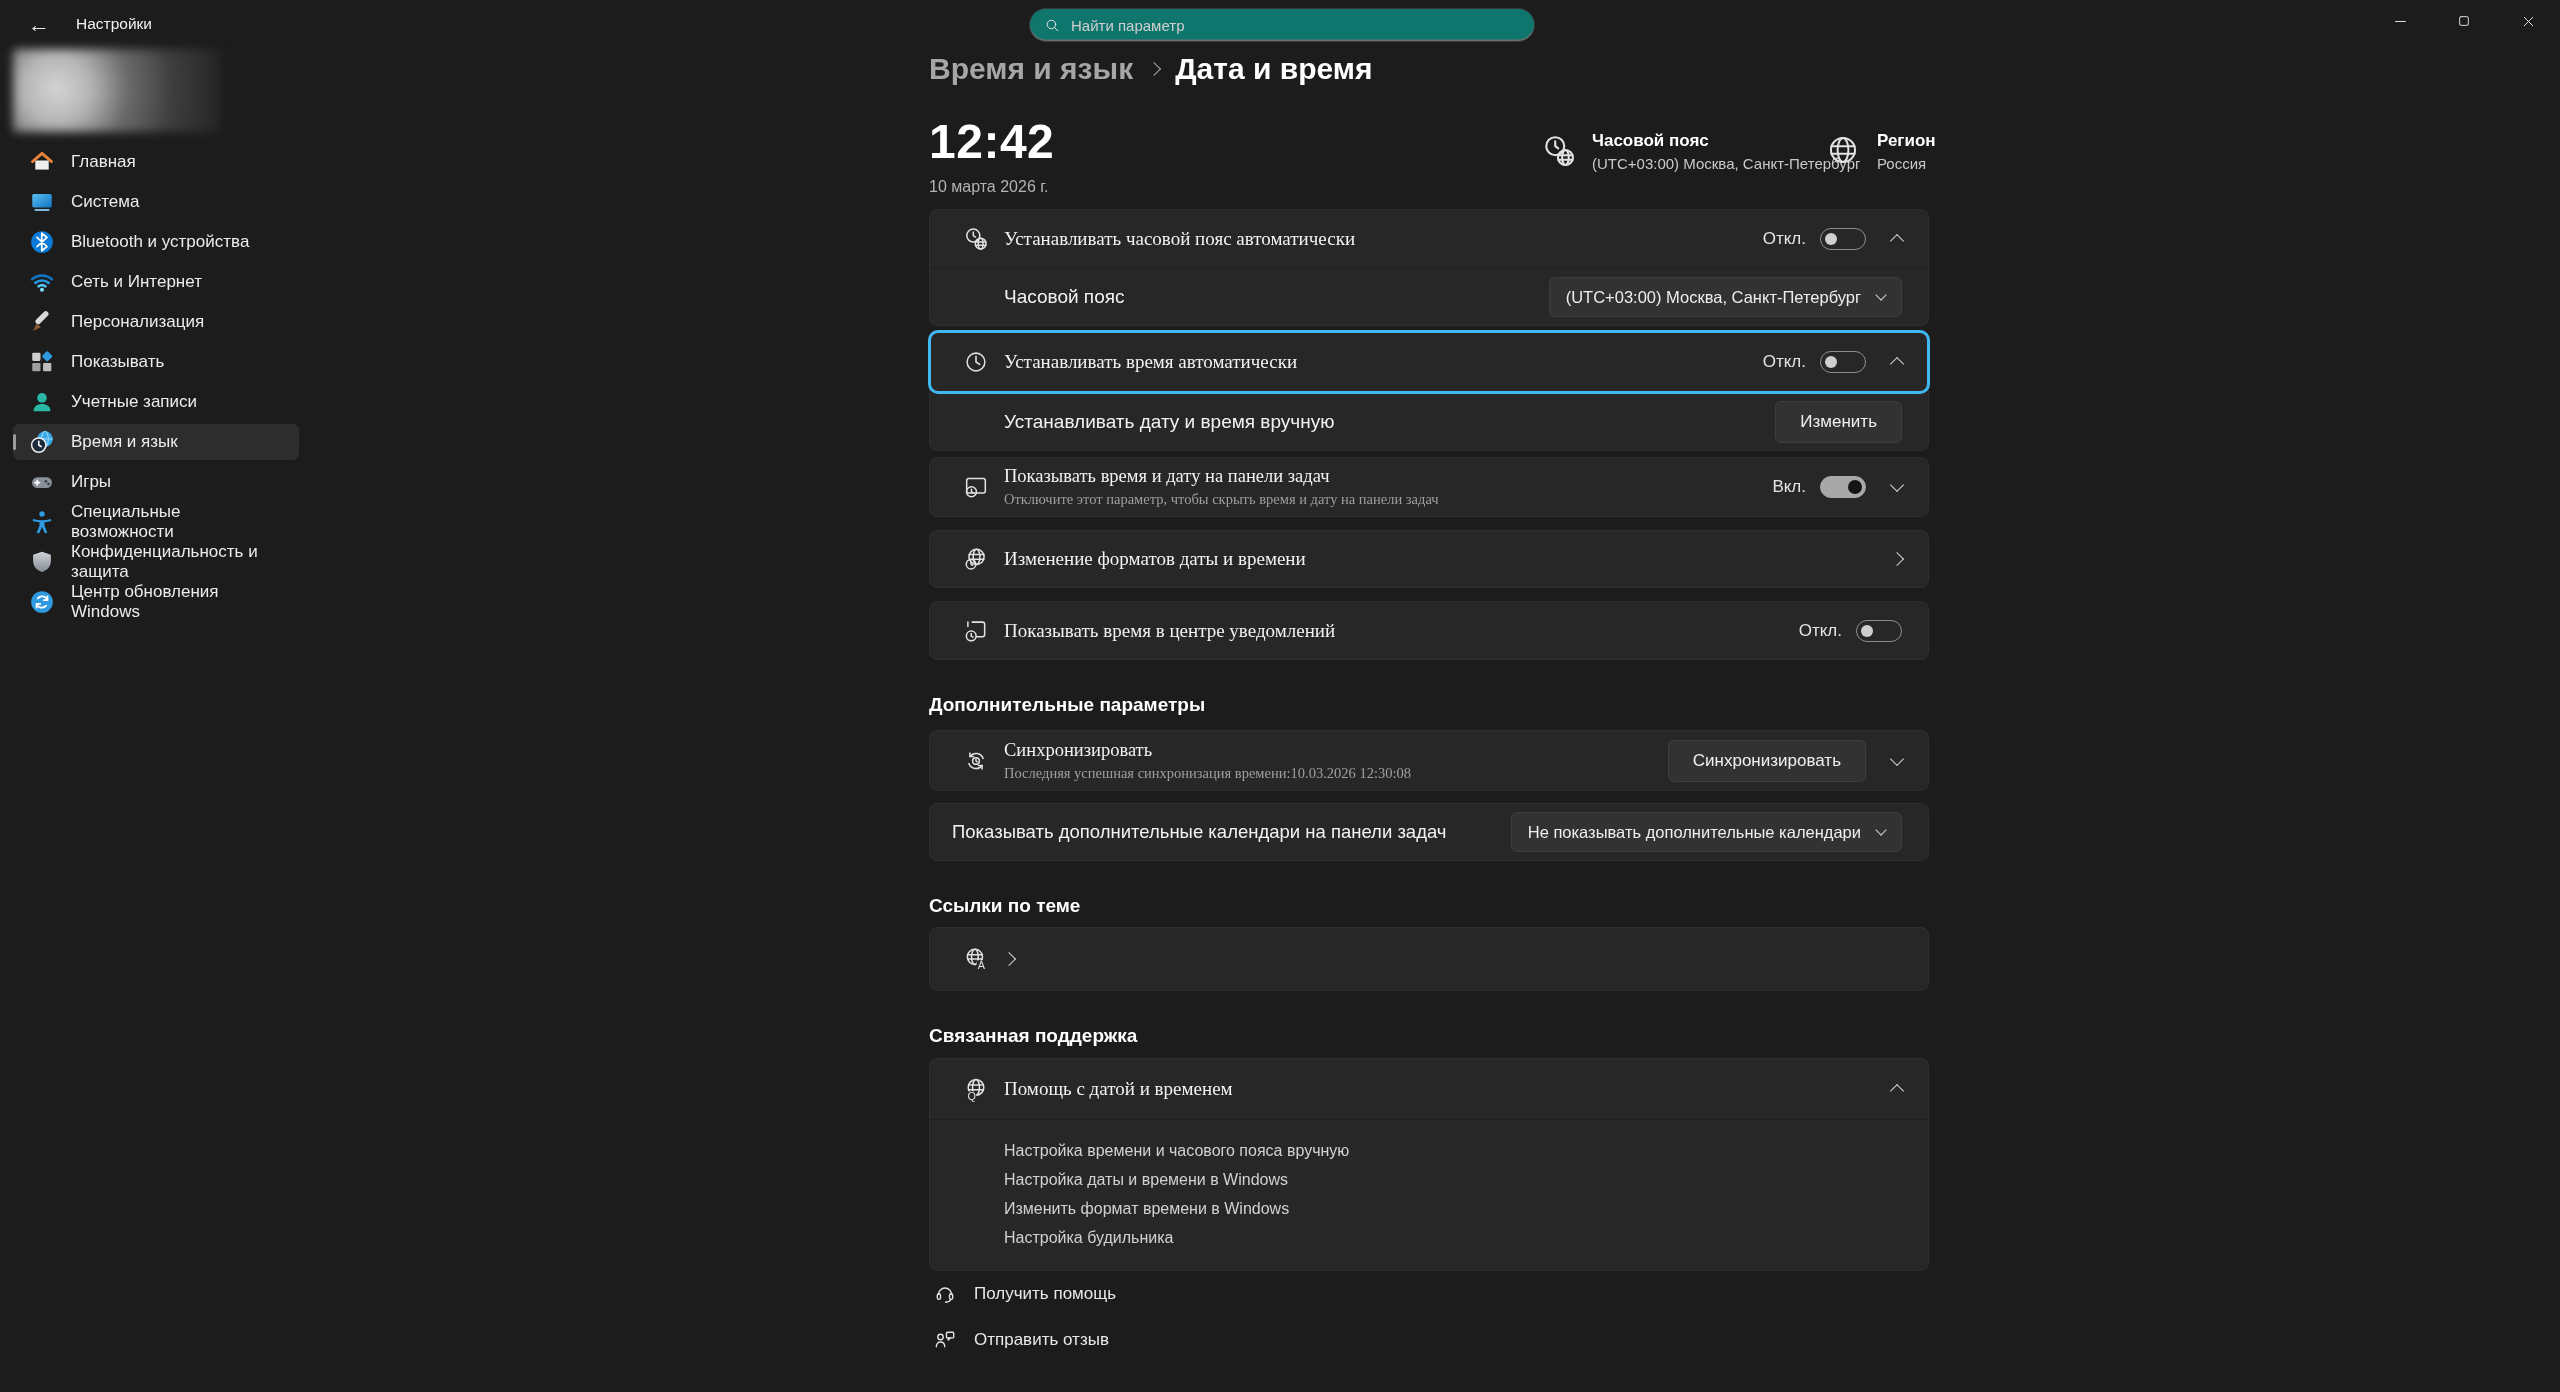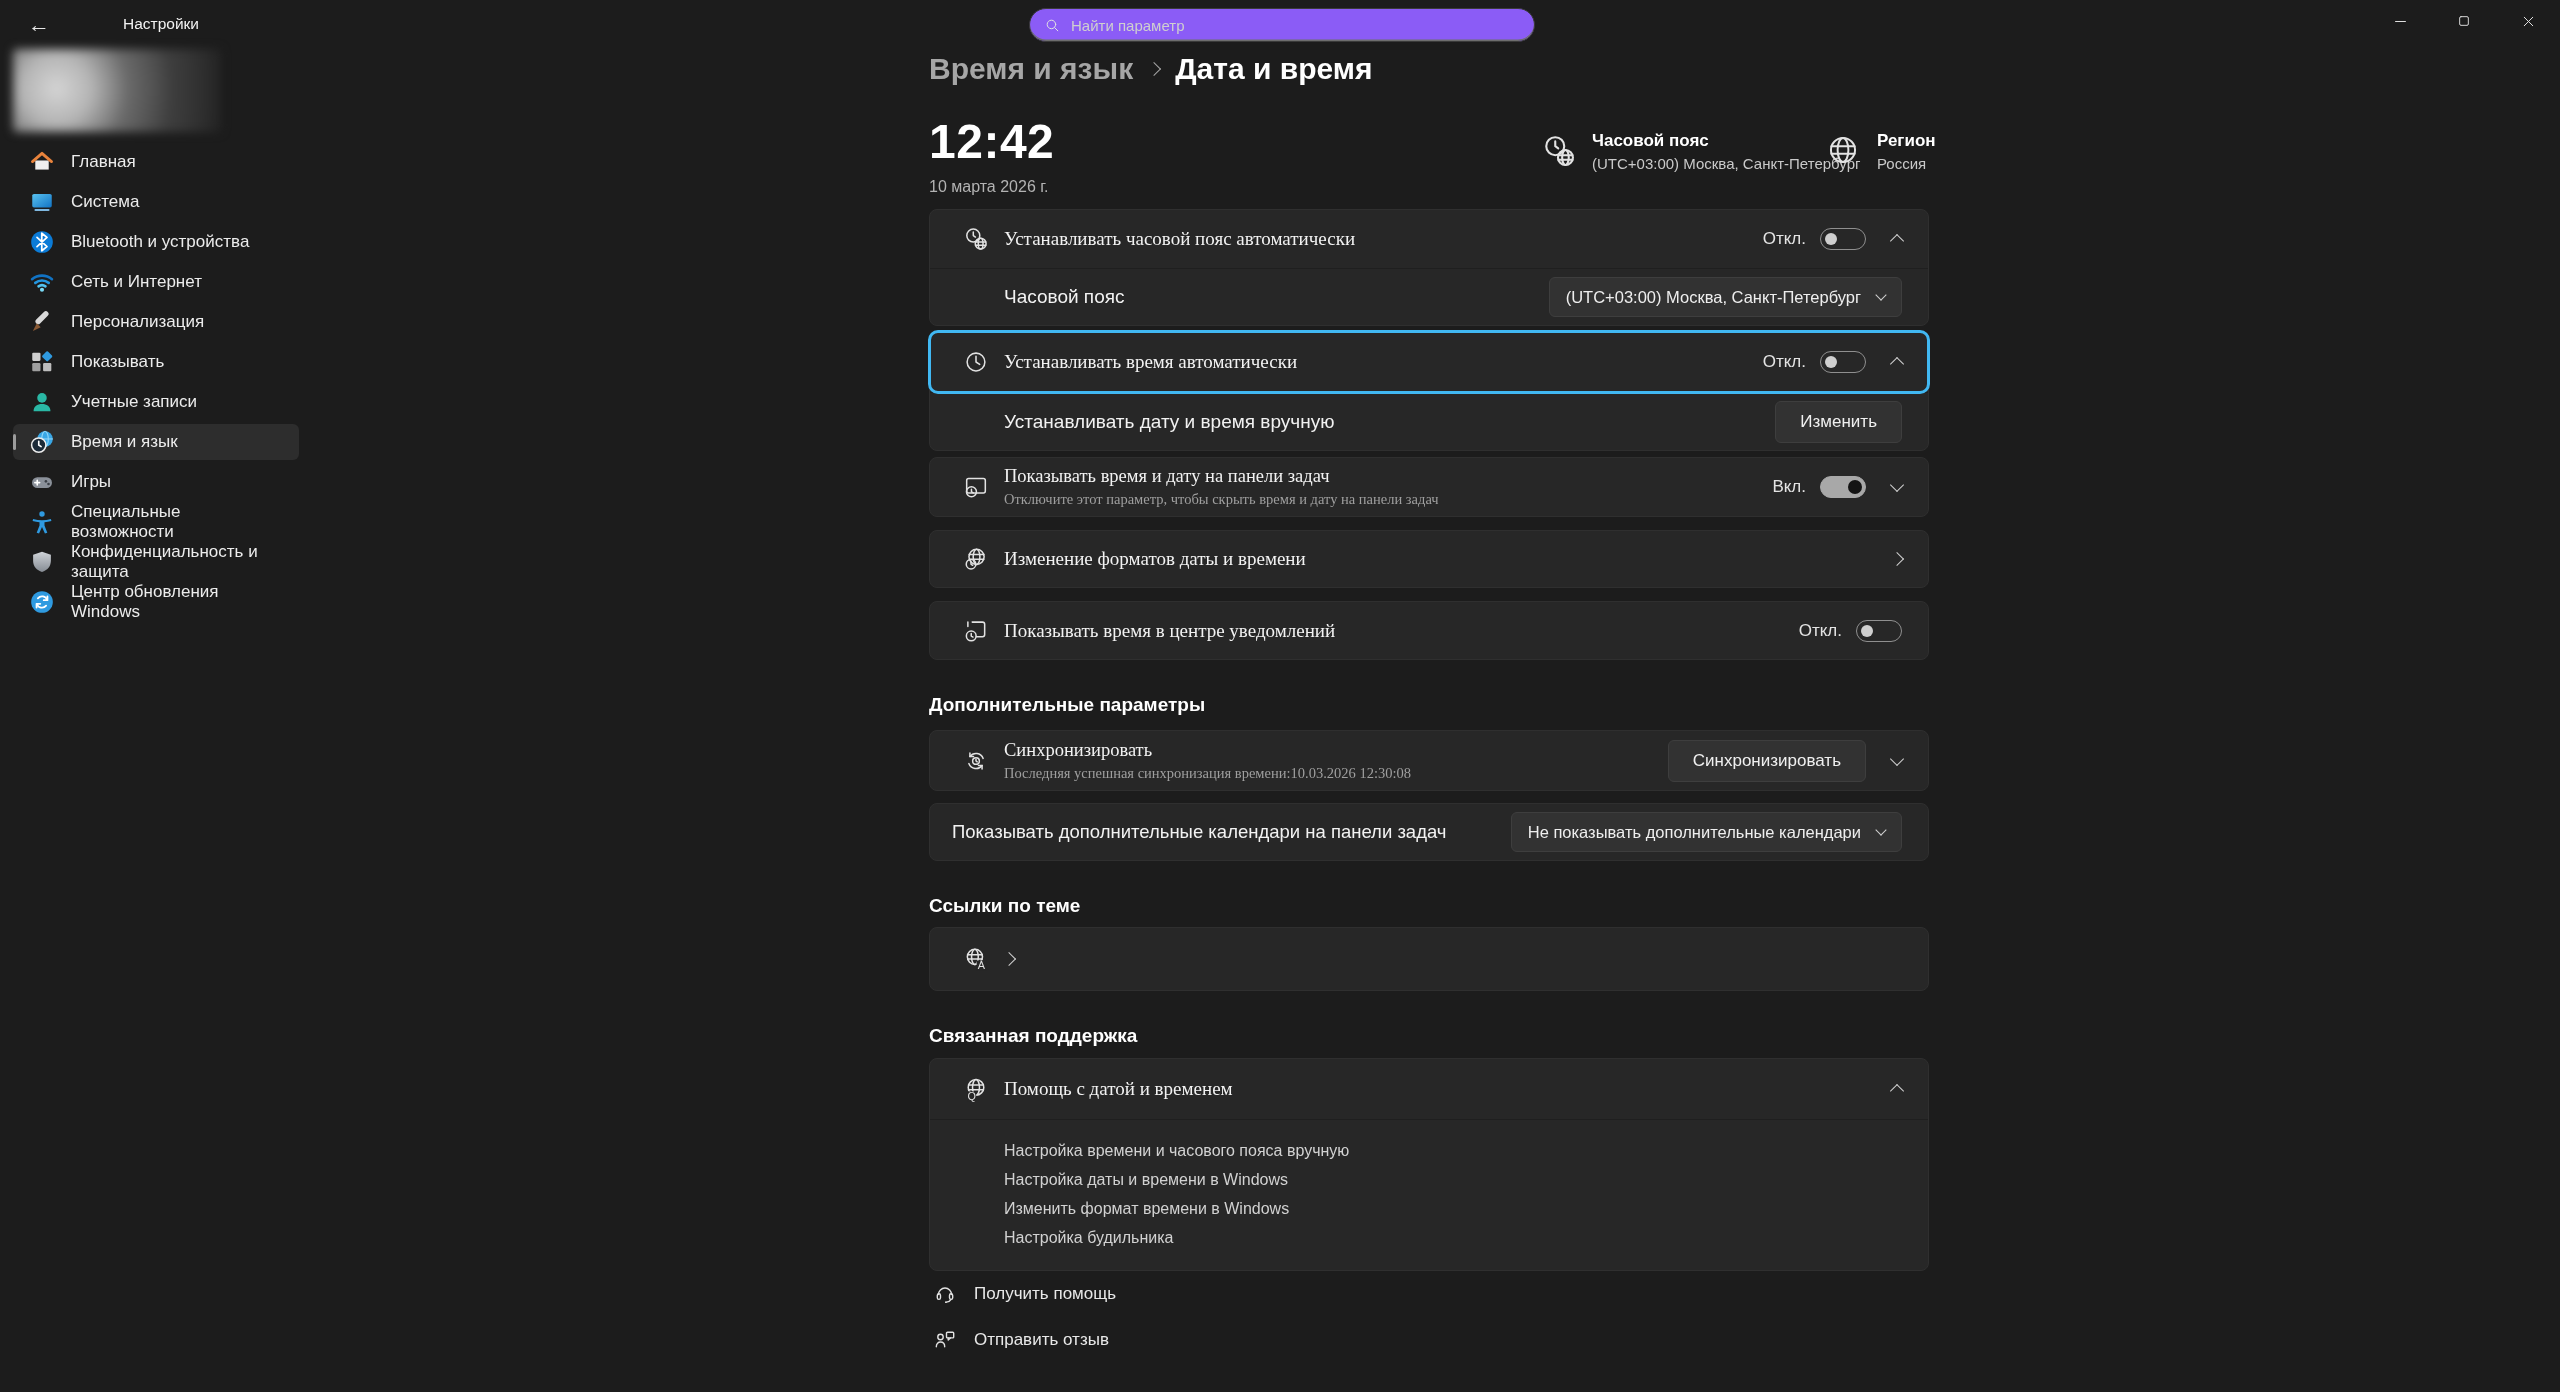--- a/index.html
+++ b/index.html
@@ -9,27 +9,27 @@
     background:#1c1c1c; color:#ececec;
     font-family:"Liberation Sans", sans-serif;
   }
   svg { display:block; }
   .st { fill:none; stroke:#e2e2e2; stroke-width:1.4; stroke-linecap:round; stroke-linejoin:round; }
 
   
   .titlebar { position:absolute; top:0; left:0; right:0; height:48px; }
   .back-btn { position:absolute; left:18px; top:8px; width:42px; height:34px; border-radius:6px;
     display:flex; align-items:center; justify-content:center; font-size:22px; color:#e6e6e6; cursor:pointer; }
-  .app-title { position:absolute; left:76px; top:15px; font-size:15.5px; color:#f2f2f2;margin-left:47px; }
+  .app-title { position:absolute; left:76px; top:15px; font-size:15.5px; color:#f2f2f2; }
   .win-controls { position:absolute; right:0; top:0; display:flex; }
   .win-btn { width:64px; height:42px; display:flex; align-items:center; justify-content:center; cursor:pointer; }
 
   
   .searchbox { position:absolute; left:1029px; top:8px; width:506px; height:34px;
-    background:#8b5cf6; border:1px solid #3a3a3a; border-radius:17px;
+    background:#0f766e; border:1px solid #3a3a3a; border-radius:17px;
     box-shadow:inset 0 -1.5px 0 #6e6e6e;
     display:flex; align-items:center; padding:0 14px; gap:10px; }
   .searchbox input { flex:1; background:transparent; border:none; outline:none;
     color:#e8e8e8; font-size:15px; font-family:inherit; }
   .searchbox input::placeholder { color:#cfcfcf; opacity:1; }
 
   
   .sidebar { position:absolute; left:13px; top:49px; width:286px; }
   .user-blob { width:208px; height:83px; border-radius:4px;
     background:

